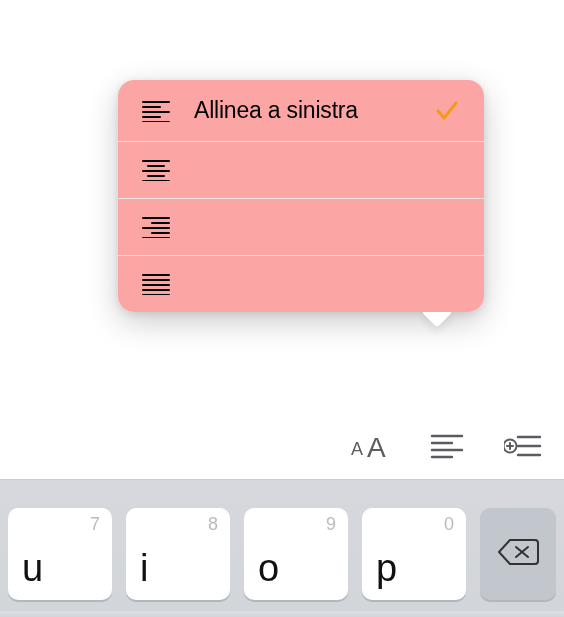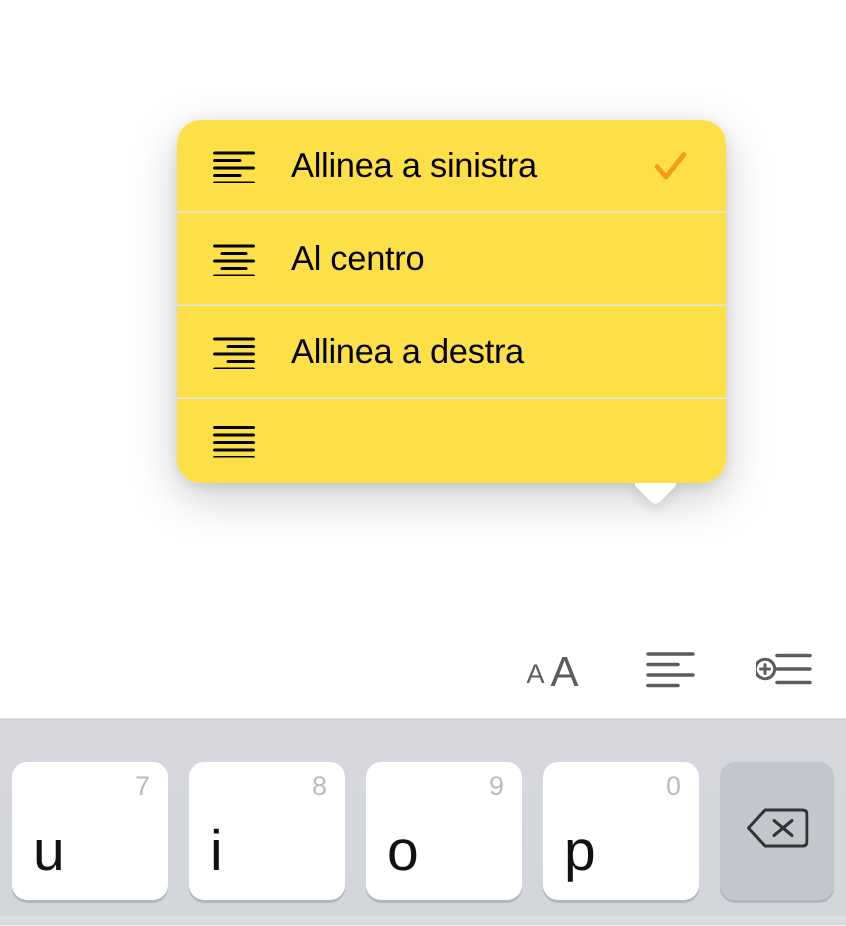--- a/index.html
+++ b/index.html
@@ -37,21 +37,21 @@
     width: 22px;
     height: 22px;
     background: #fff;
     transform: rotate(45deg);
     box-shadow: 4px 4px 8px rgba(0,0,0,0.08);
     border-radius: 4px;
   }
   .popover-inner {
     position: relative;
     z-index: 2;
-    background: #fde047;
+    background: #fca5a5;
     border-radius: 16px;
     overflow: hidden;
   }
   .menu-item {
     display: flex;
     align-items: center;
     padding: 17px 22px 17px 22px;
     font-size: 23px;
     color: #000;
     border-bottom: 1px solid #e5e6e8;
@@ -187,37 +187,35 @@
           <svg width="28" height="22" viewBox="0 0 28 22">
             <g stroke="#000" stroke-width="2" stroke-linecap="round">
               <line x1="1" y1="2" x2="27" y2="2"></line>
               <line x1="6" y1="7" x2="22" y2="7"></line>
               <line x1="1" y1="12" x2="27" y2="12"></line>
               <line x1="6" y1="17" x2="22" y2="17"></line>
               <line x1="1" y1="22" x2="27" y2="22"></line>
             </g>
           </svg>
         </span>
-        <span class="label-slot">Al centro</span>
         <span class="check-slot"></span>
       </div>
 
       <div class="menu-item">
         <span class="icon-slot">
           <svg width="28" height="22" viewBox="0 0 28 22">
             <g stroke="#000" stroke-width="2" stroke-linecap="round">
               <line x1="1" y1="2" x2="27" y2="2"></line>
               <line x1="10" y1="7" x2="27" y2="7"></line>
               <line x1="1" y1="12" x2="27" y2="12"></line>
               <line x1="10" y1="17" x2="27" y2="17"></line>
               <line x1="1" y1="22" x2="27" y2="22"></line>
             </g>
           </svg>
         </span>
-        <span class="label-slot">Allinea a destra</span>
         <span class="check-slot"></span>
       </div>
 
       <div class="menu-item">
         <span class="icon-slot">
           <svg width="28" height="22" viewBox="0 0 28 22">
             <g stroke="#000" stroke-width="2" stroke-linecap="round">
               <line x1="1" y1="2" x2="27" y2="2"></line>
               <line x1="1" y1="7" x2="27" y2="7"></line>
               <line x1="1" y1="12" x2="27" y2="12"></line>

